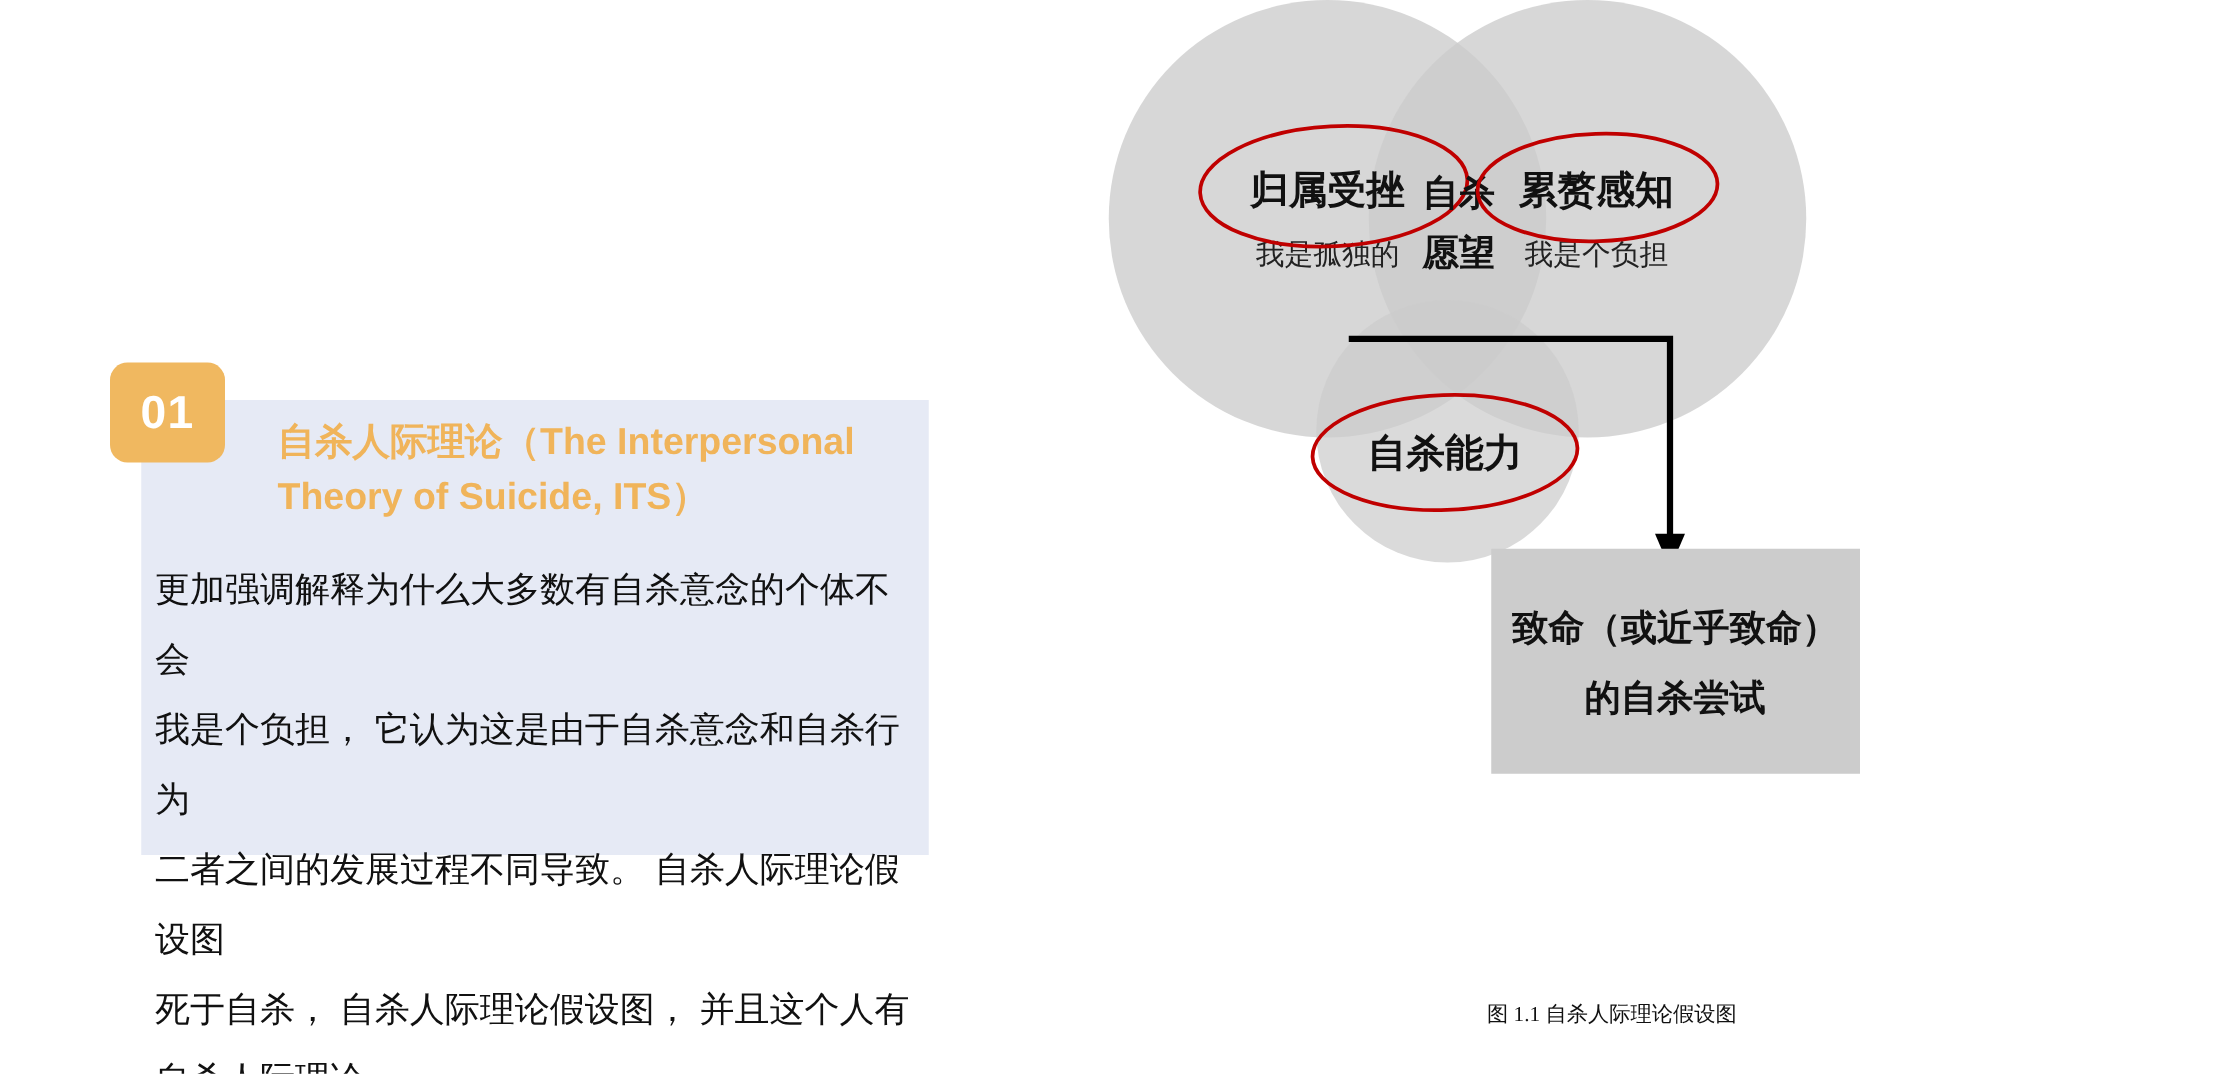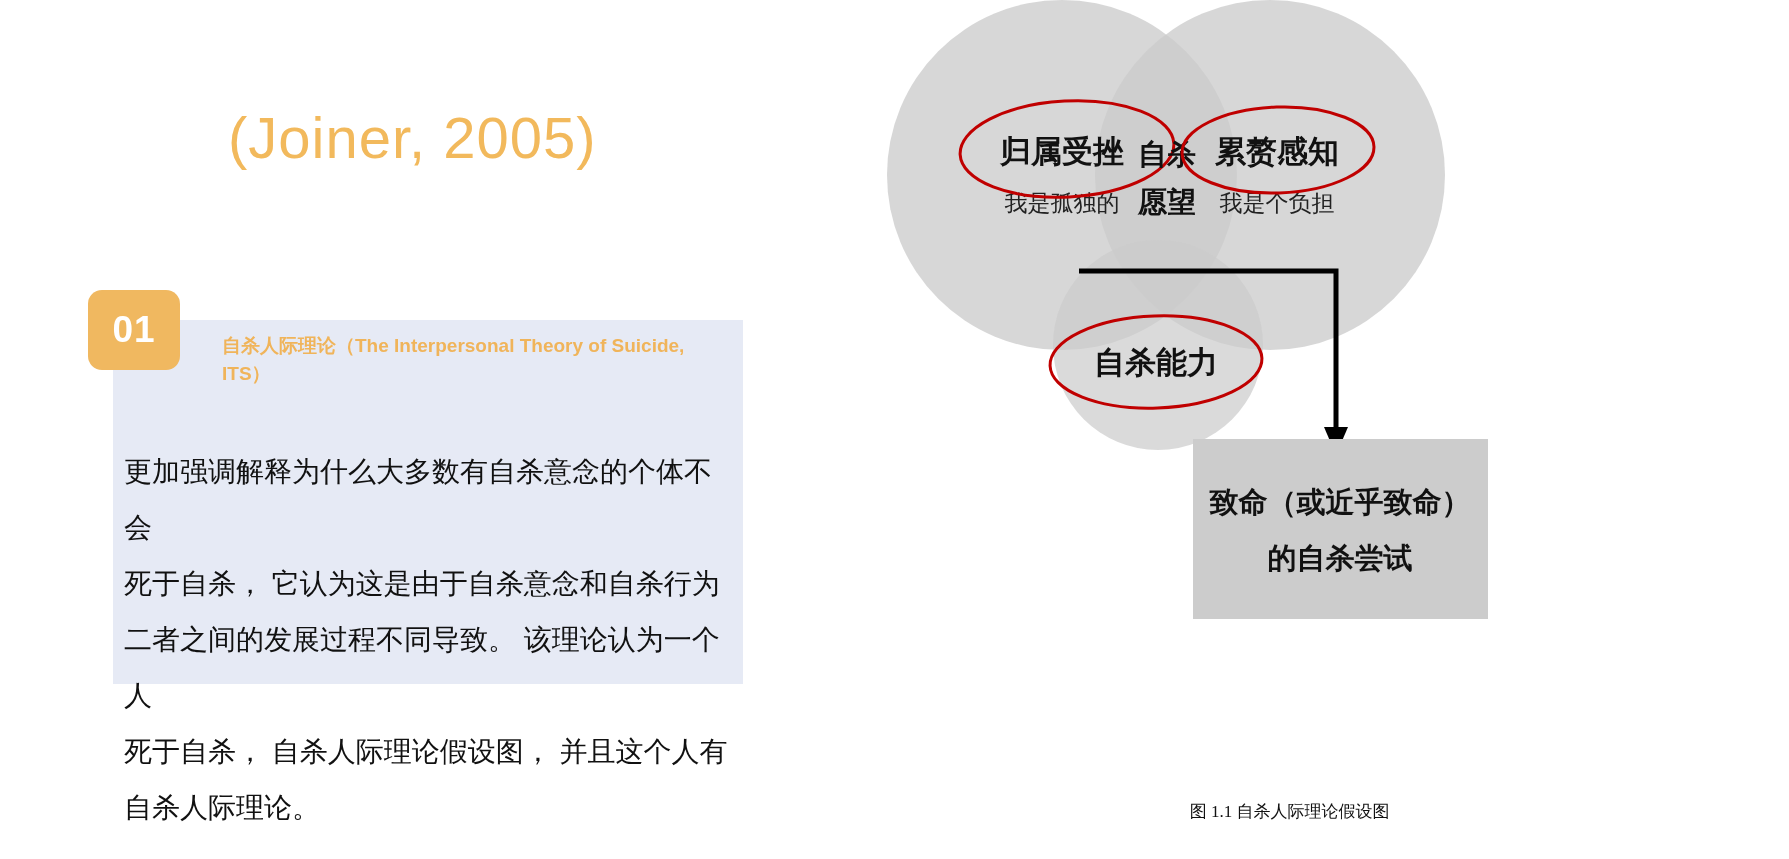--- a/index.html
+++ b/index.html
@@ -65,21 +65,21 @@
     letter-spacing: 1px;
     z-index: 3;
   }
 
   #card-heading {
     position: absolute;
     left: 222px;
     top: 332px;
     width: 470px;
     color: #f0b45a;
-    font-size: 19px;
+    font-size: 30px;
     font-weight: 700;
     line-height: 1.45;
     z-index: 4;
   }
 
   #card-body {
     position: absolute;
     left: 124px;
     top: 444px;
     width: 608px;
@@ -141,33 +141,32 @@
     font-size: 17px;
     color: #111111;
   }
 </style>
 </head>
 <body>
 
 <div id="left-panel">
 
   <div id="slide-title">
-    <span class="title-line-2">(Joiner, 2005)</span>
   </div>
 
   <div id="info-card"></div>
 
   <div id="number-badge">01</div>
 
   <div id="card-heading">自杀人际理论（The Interpersonal Theory of Suicide, ITS）</div>
 
   <div id="card-body">
     <p>更加强调解释为什么大多数有自杀意念的个体不会</p>
-    <p>死于自杀， 它认为这是由于自杀意念和自杀行为</p>
-    <p>二者之间的发展过程不同导致。 该理论认为一个人</p>
+    <p>我是个负担， 它认为这是由于自杀意念和自杀行为</p>
+    <p>二者之间的发展过程不同导致。 自杀人际理论假设图</p>
     <p>死于自杀， 自杀人际理论假设图， 并且这个人有</p>
     <p>自杀人际理论。</p>
   </div>
 </div>
 
 <div id="diagram-panel">
 
   <svg id="venn-svg" width="999" height="800" viewBox="0 0 999 800">
 
     <circle cx="272" cy="175" r="175" fill="#cccccc" fill-opacity="0.78"></circle>

